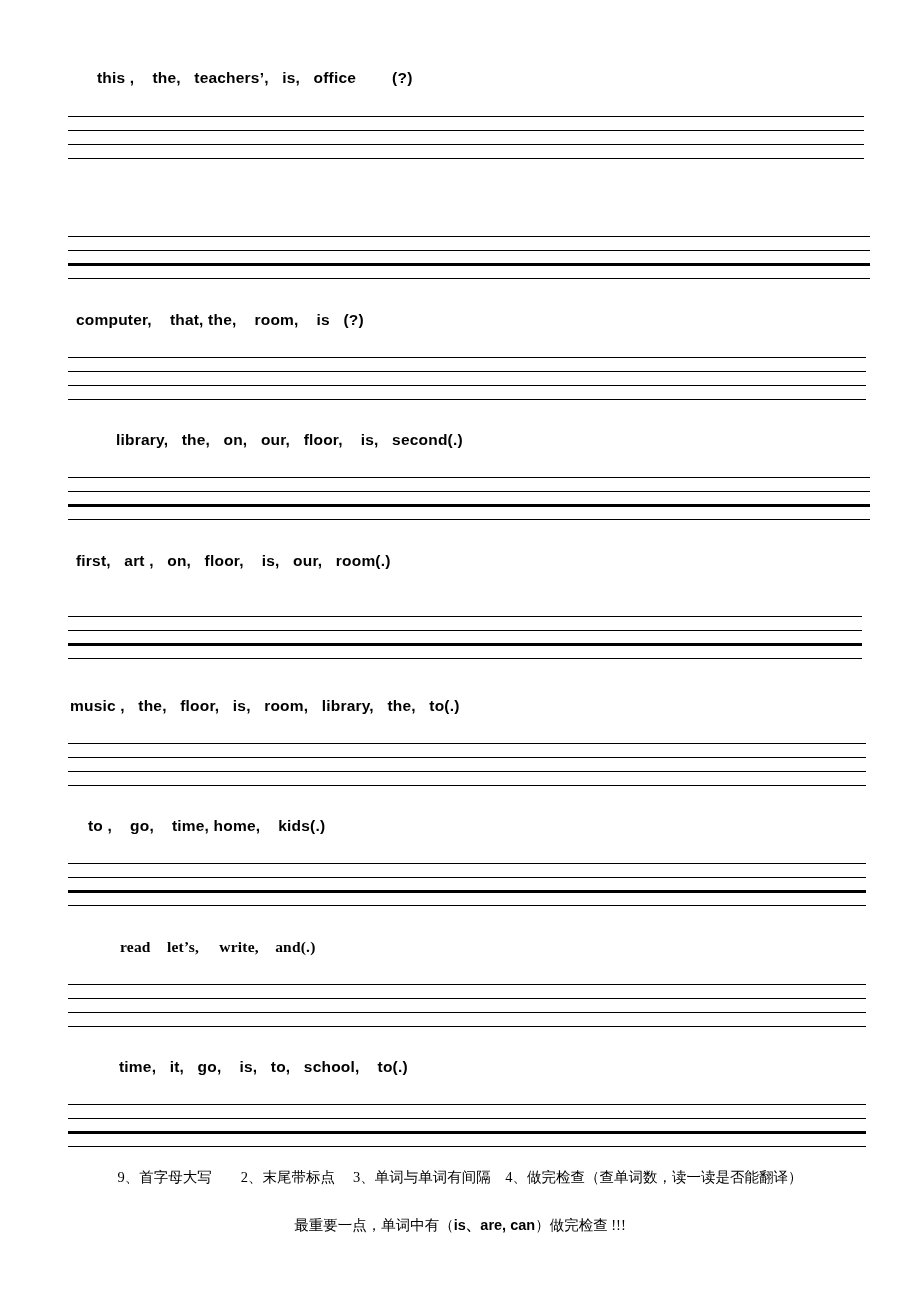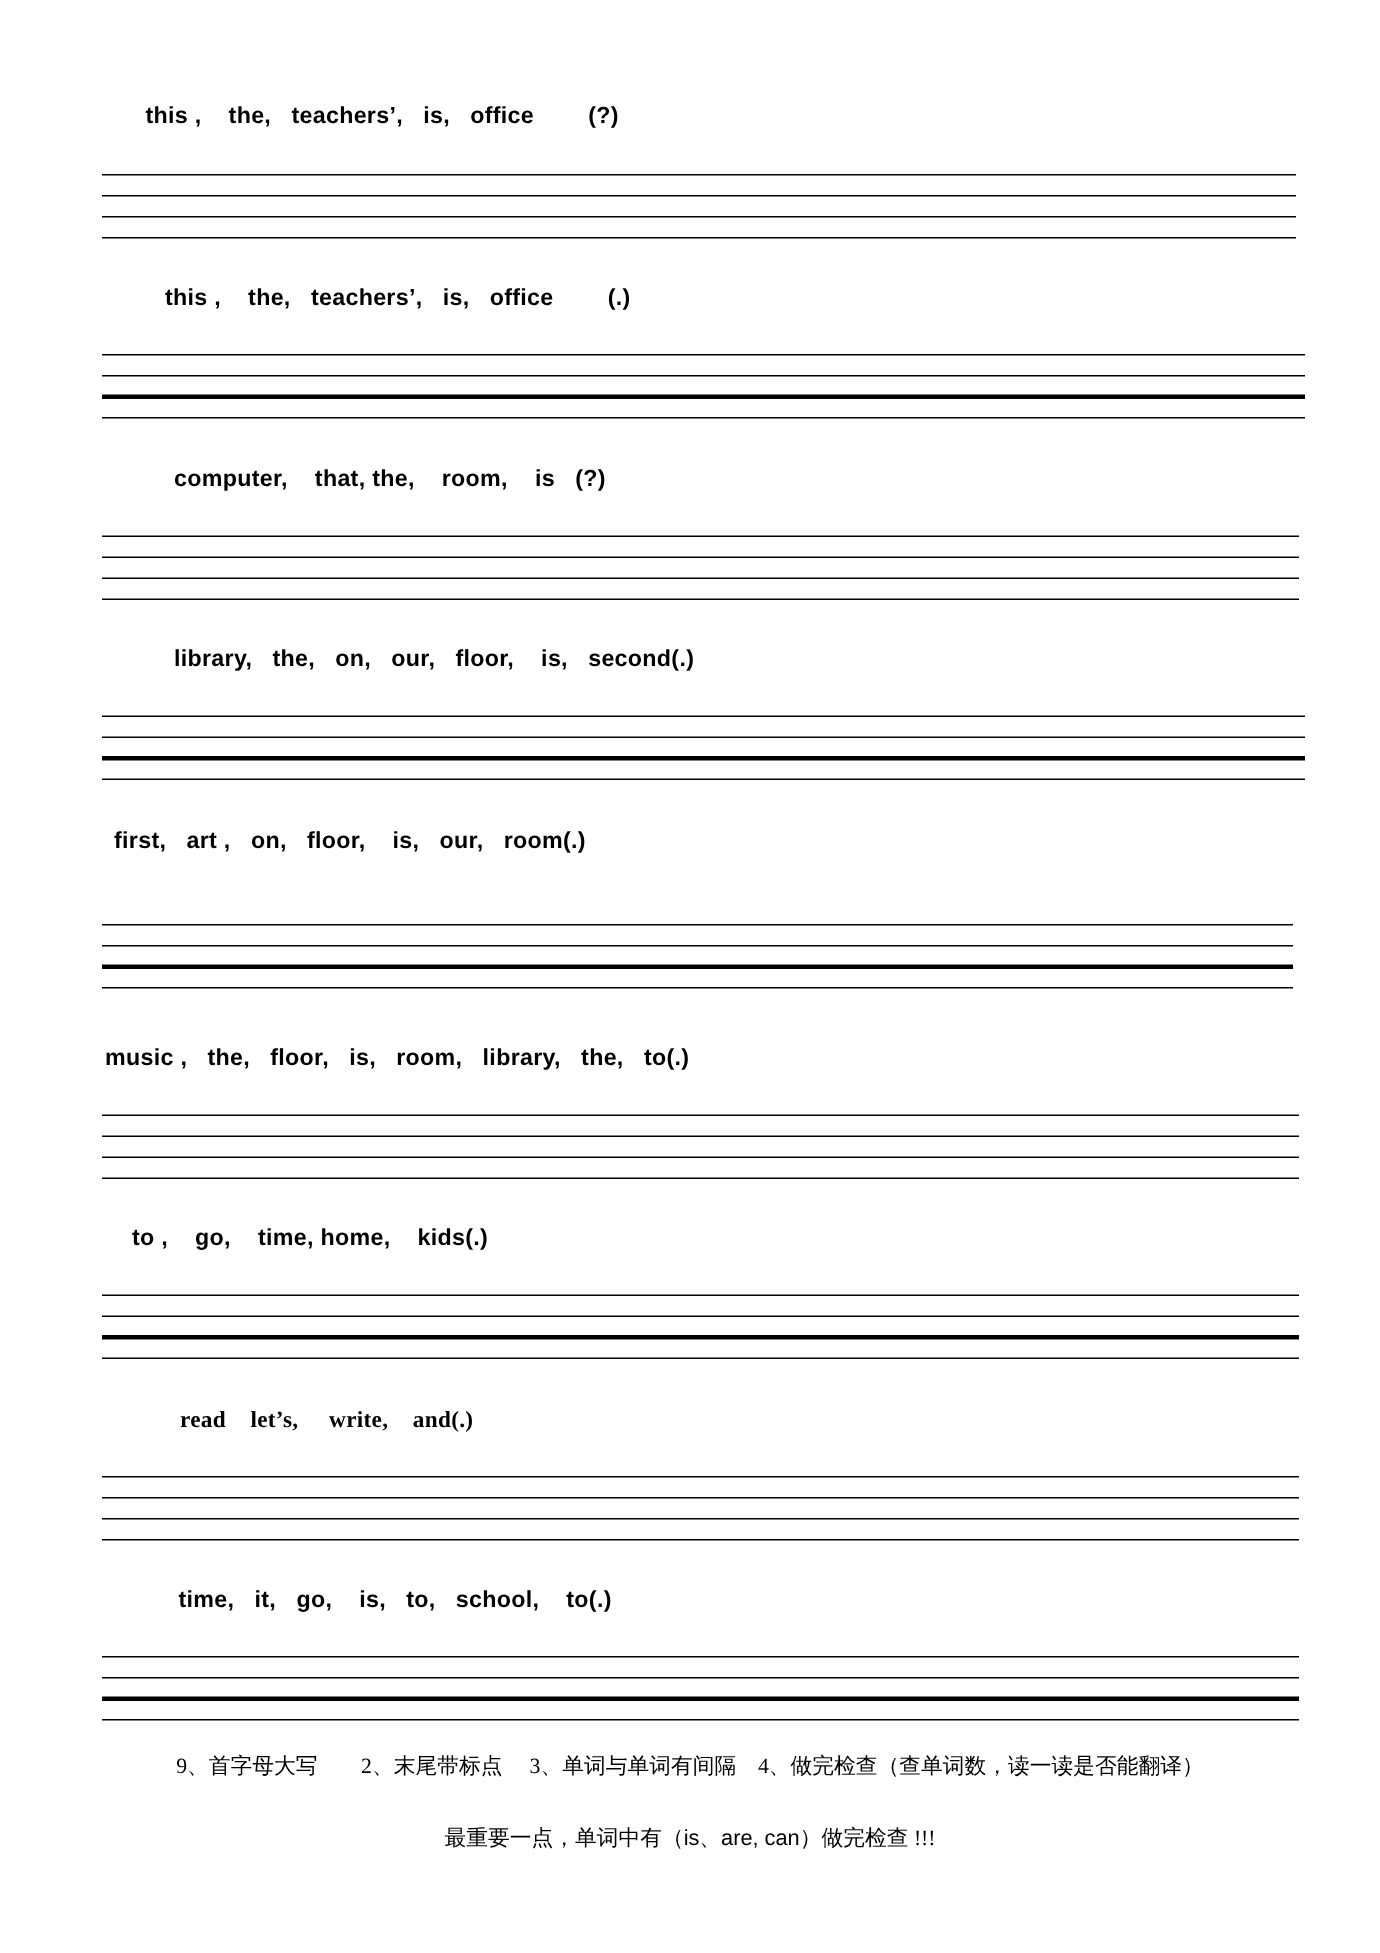--- a/index.html
+++ b/index.html
@@ -73,50 +73,47 @@
     left: 0;
     width: 920px;
     font-family: "Liberation Serif", "DejaVu Serif", serif;
     font-size: 14.5px;
     color: #000000;
     white-space: pre;
     text-align: center;
   }
   .footer-line-2 .latin {
     font-family: "Liberation Sans", "DejaVu Sans", sans-serif;
-    font-weight: normal;
+    font-weight: bold;
   }
 </style>
 </head>
 <body>
 
 <div class="page">
 
   <div class="exercise" style="top:68px;">
     <div class="prompt" style="margin-left:97px;">this ,    the,   teachers’,   is,   office        (?)</div>
   </div>
   <div class="rules" style="top:116px; width:796px;">
     <div class="rule thin" style="width:796px;"></div>
     <div class="rule thin" style="width:796px; margin-top:13px;"></div>
     <div class="rule thin" style="width:796px; margin-top:13px;"></div>
     <div class="rule thin" style="width:796px; margin-top:13px;"></div>
   </div>
 
-  <div class="exercise" style="top:189px;">
-    <div class="prompt" style="margin-left:110px;">this ,    the,   teachers’,   is,   office        (.)</div>
-  </div>
   <div class="rules" style="top:236px; width:802px;">
     <div class="rule thin" style="width:802px;"></div>
     <div class="rule thin" style="width:802px; margin-top:13px;"></div>
     <div class="rule thick" style="width:802px; margin-top:12px;"></div>
     <div class="rule thin" style="width:802px; margin-top:12px;"></div>
   </div>
 
   <div class="exercise" style="top:310px;">
-    <div class="prompt" style="margin-left:116px;">computer,    that, the,    room,    is   (?)</div>
+    <div class="prompt" style="margin-left:76px;">computer,    that, the,    room,    is   (?)</div>
   </div>
   <div class="rules" style="top:357px; width:798px;">
     <div class="rule thin" style="width:798px;"></div>
     <div class="rule thin" style="width:798px; margin-top:13px;"></div>
     <div class="rule thin" style="width:798px; margin-top:13px;"></div>
     <div class="rule thin" style="width:798px; margin-top:13px;"></div>
   </div>
 
   <div class="exercise" style="top:430px;">
     <div class="prompt" style="margin-left:116px;">library,   the,   on,   our,   floor,    is,   second(.)</div>

